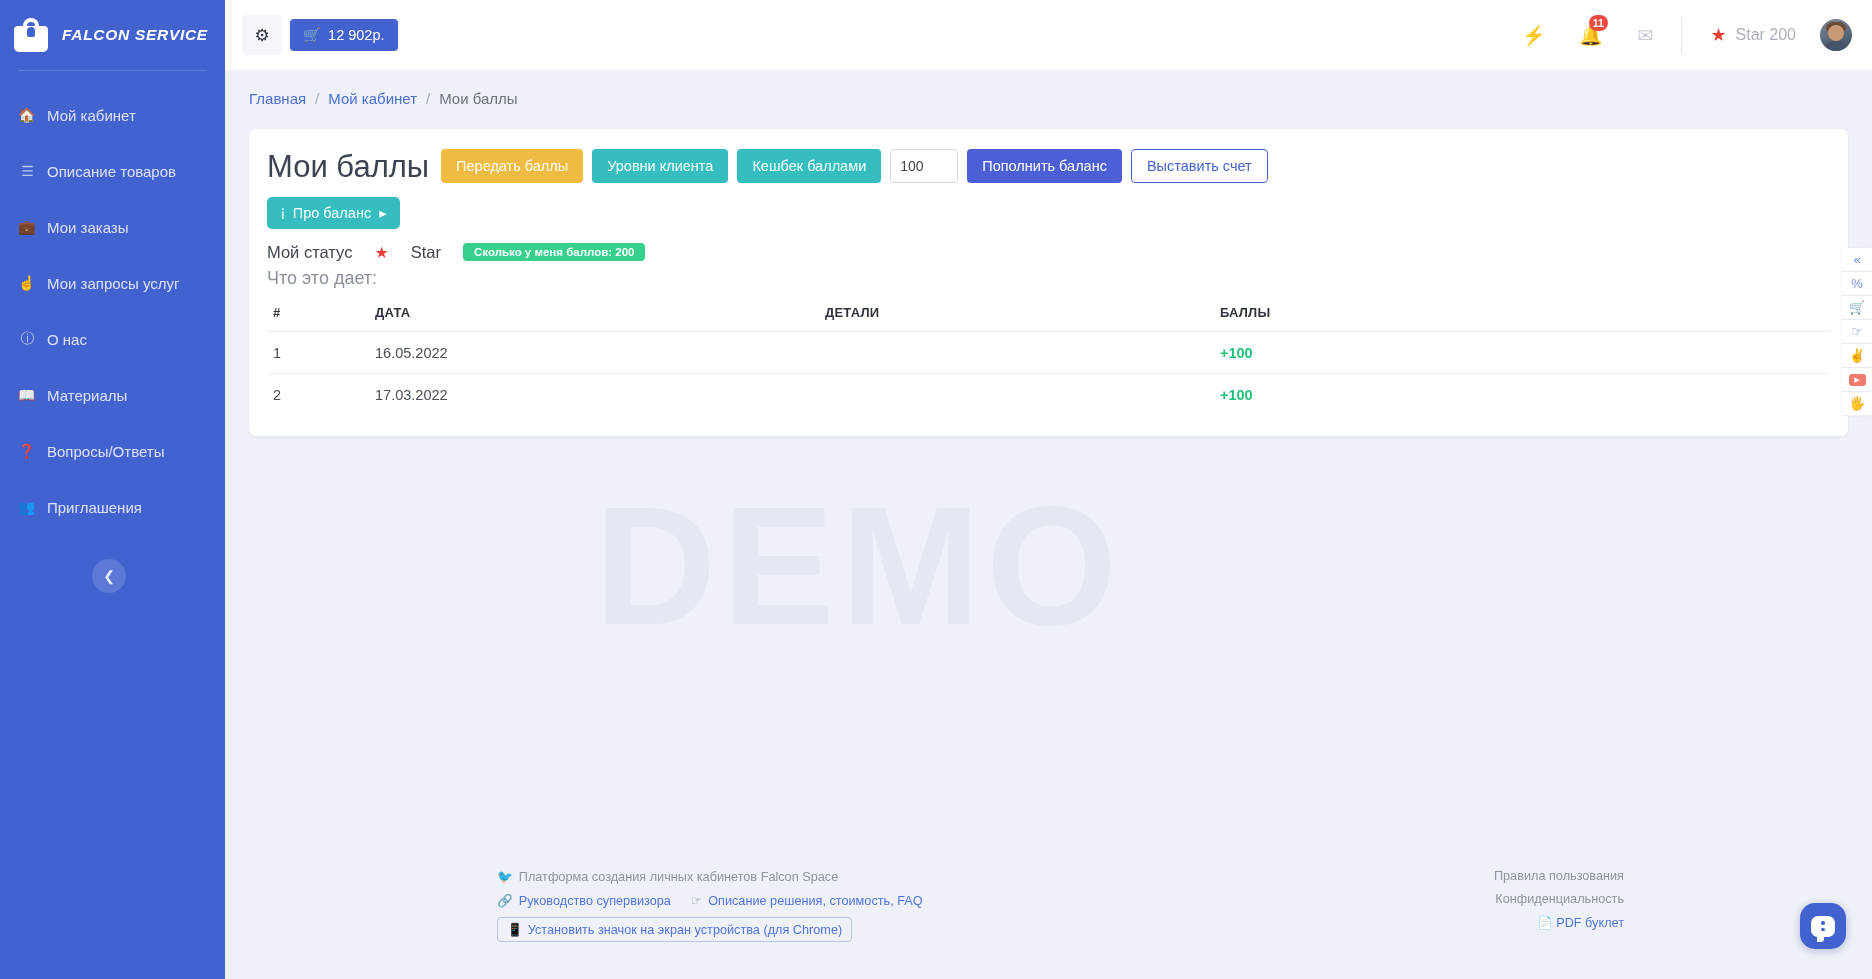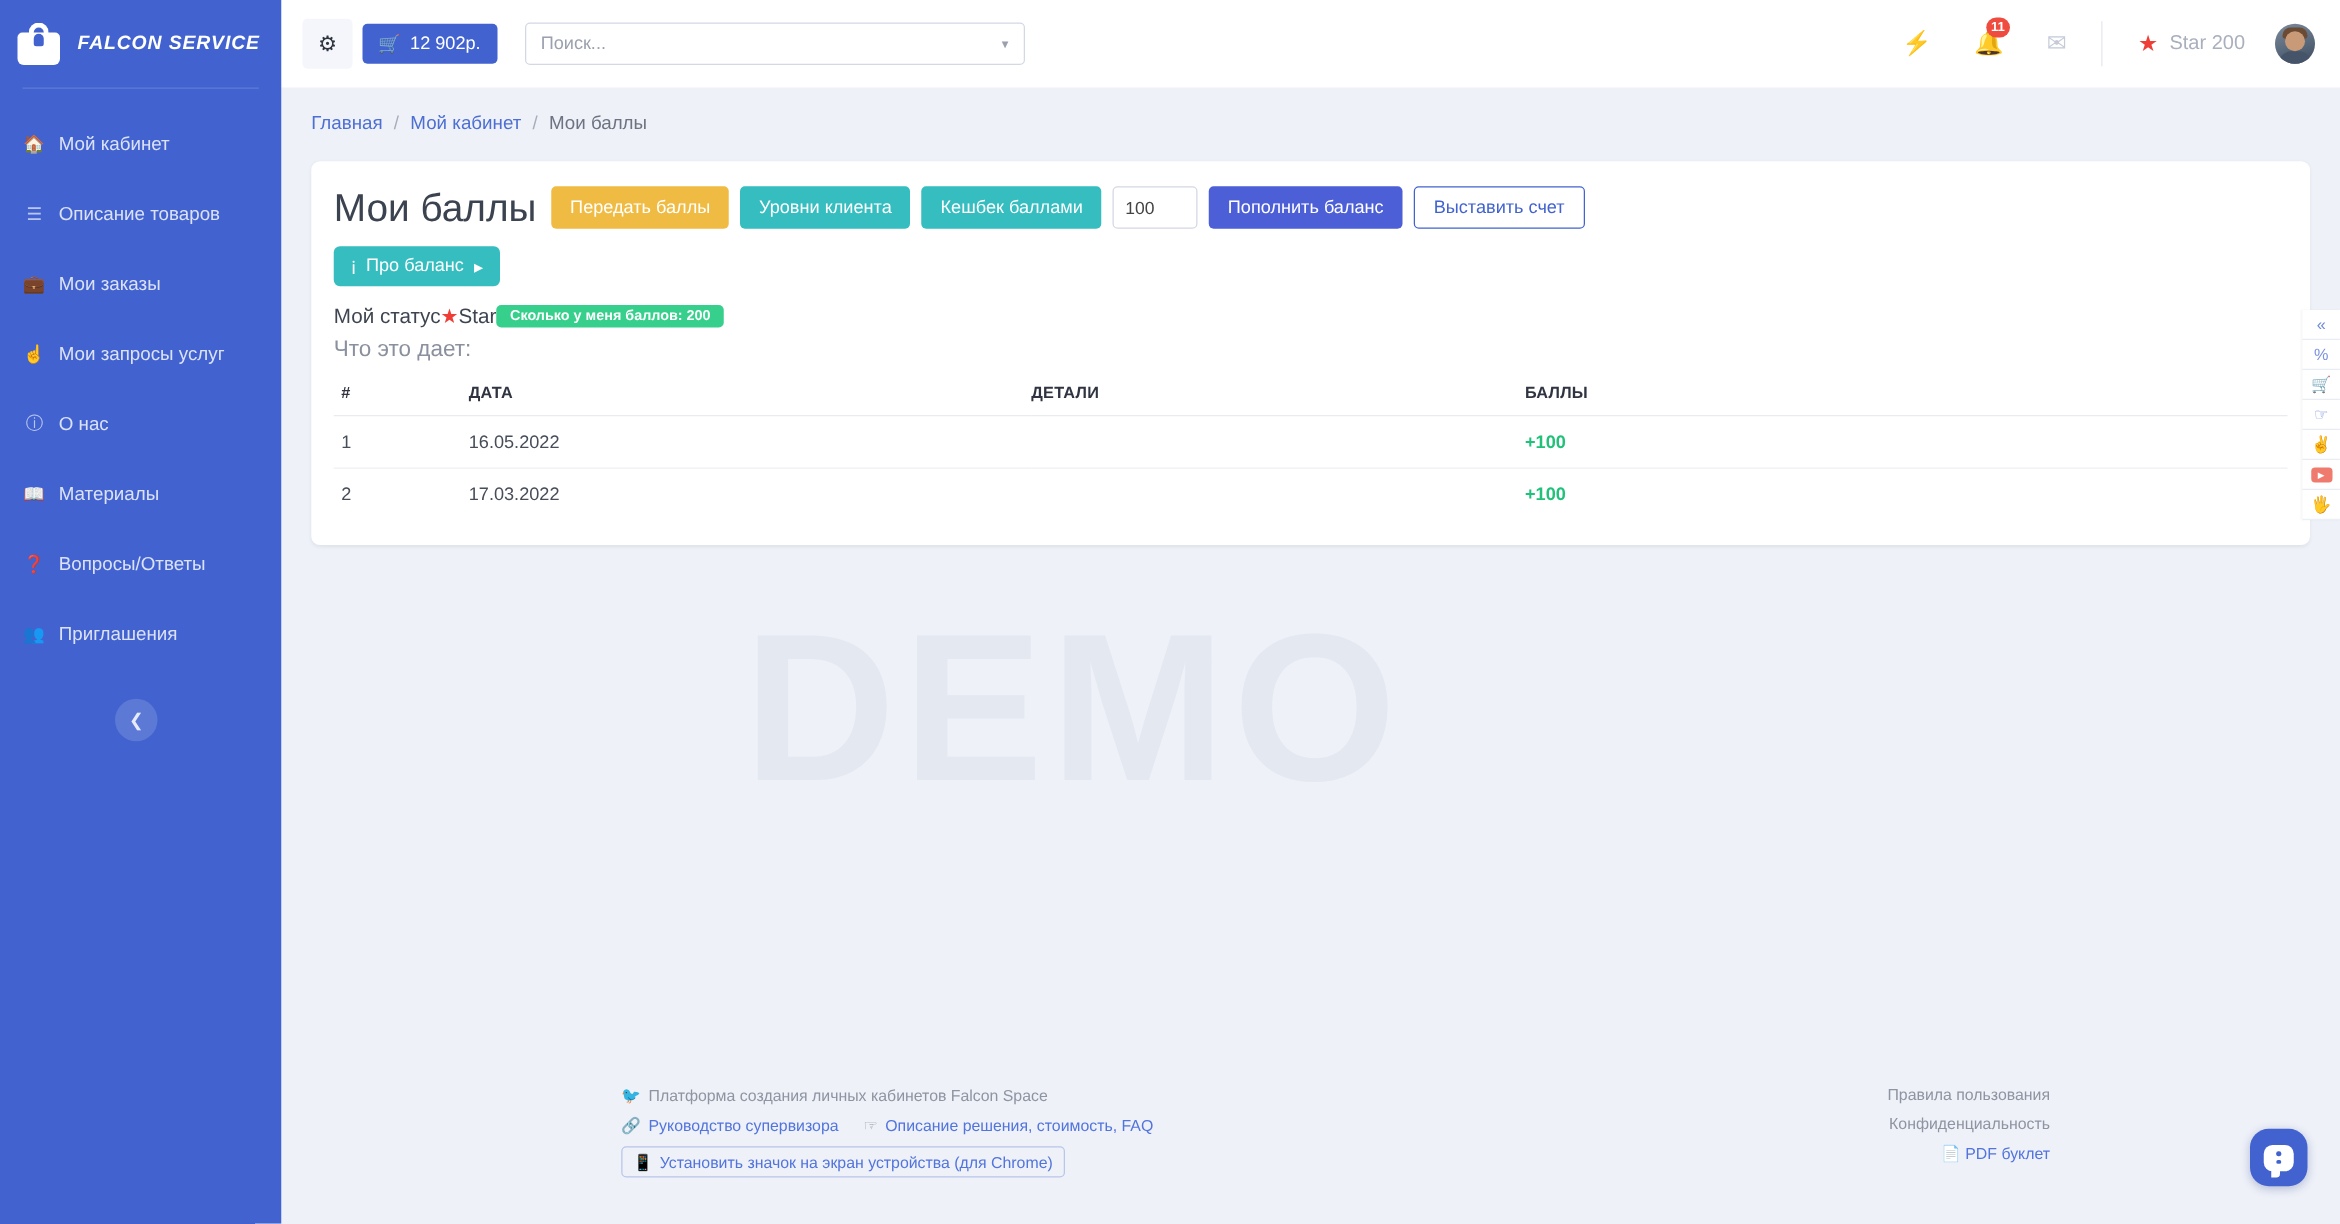--- a/index.html
+++ b/index.html
@@ -234,21 +234,21 @@
     margin-top: 14px;
     height: 32px; padding: 0 14px;
     background: #35bdc0; color: #fff;
     border-radius: 5px; border: none;
     font-size: 14.5px; cursor: pointer;
     display: inline-flex; align-items: center; gap: 8px;
     font-family: "Liberation Sans", sans-serif;
   }
   #status-row {
     margin-top: 14px;
-    display: flex; align-items: center; gap: 0;
+    display: flex; align-items: flex-start; gap: 22px;
     font-size: 16.5px; color: #3e4550;
   }
   #status-star { color: #ee3e36; font-size: 16px; }
   #status-badge {
     background: #37cf8c; color: #fff;
     font-size: 11.5px; font-weight: bold;
     border-radius: 4px; padding: 3px 11px;
   }
   .sub-line {
     margin-top: 6px;
@@ -297,21 +297,21 @@
   #footer-left .row { margin-bottom: 9px; display: flex; align-items: center; gap: 6px; }
   #footer-left a { color: #5274dd; text-decoration: none; cursor: pointer; }
   #pwa-btn {
     display: inline-flex; align-items: center; gap: 5px;
     border: 1px solid #b9c5ea; border-radius: 4px;
     padding: 4px 9px;
     color: #5274dd; font-size: 12.7px;
     background: #fff0; cursor: pointer;
   }
   #footer-right {
-    position: absolute; right: 232px; top: 0;
+    position: absolute; right: 248px; top: 0;
     text-align: right;
     font-size: 12.7px; color: #8e94a1;
   }
   #footer-right .row { margin-bottom: 9px; }
   #footer-right a { color: #5274dd; text-decoration: none; cursor: pointer; }
 
   
   #right-rail {
     position: absolute; right: 0; top: 248px;
     width: 30px;
@@ -419,24 +419,20 @@
 <div id="topbar">
   <div id="gear-btn">
     <span>⚙</span>
   </div>
 
   <div id="cart-btn">
     <span>🛒</span>
     <span>12 902р.</span>
   </div>
 
-  <div id="search-wrap">
-    <input id="search-input" type="text" placeholder="Поиск..." style="">
-    <span id="search-caret">▼</span>
-  </div>
 
   <div id="top-right">
     <span id="bolt-icon">⚡</span>
     <span id="bell-wrap">
       <span id="bell-icon">🔔</span>
       <span id="bell-badge">11</span>
     </span>
     <span id="mail-icon">✉</span>
     <span id="tr-divider"></span>
     <span id="rank-wrap">

